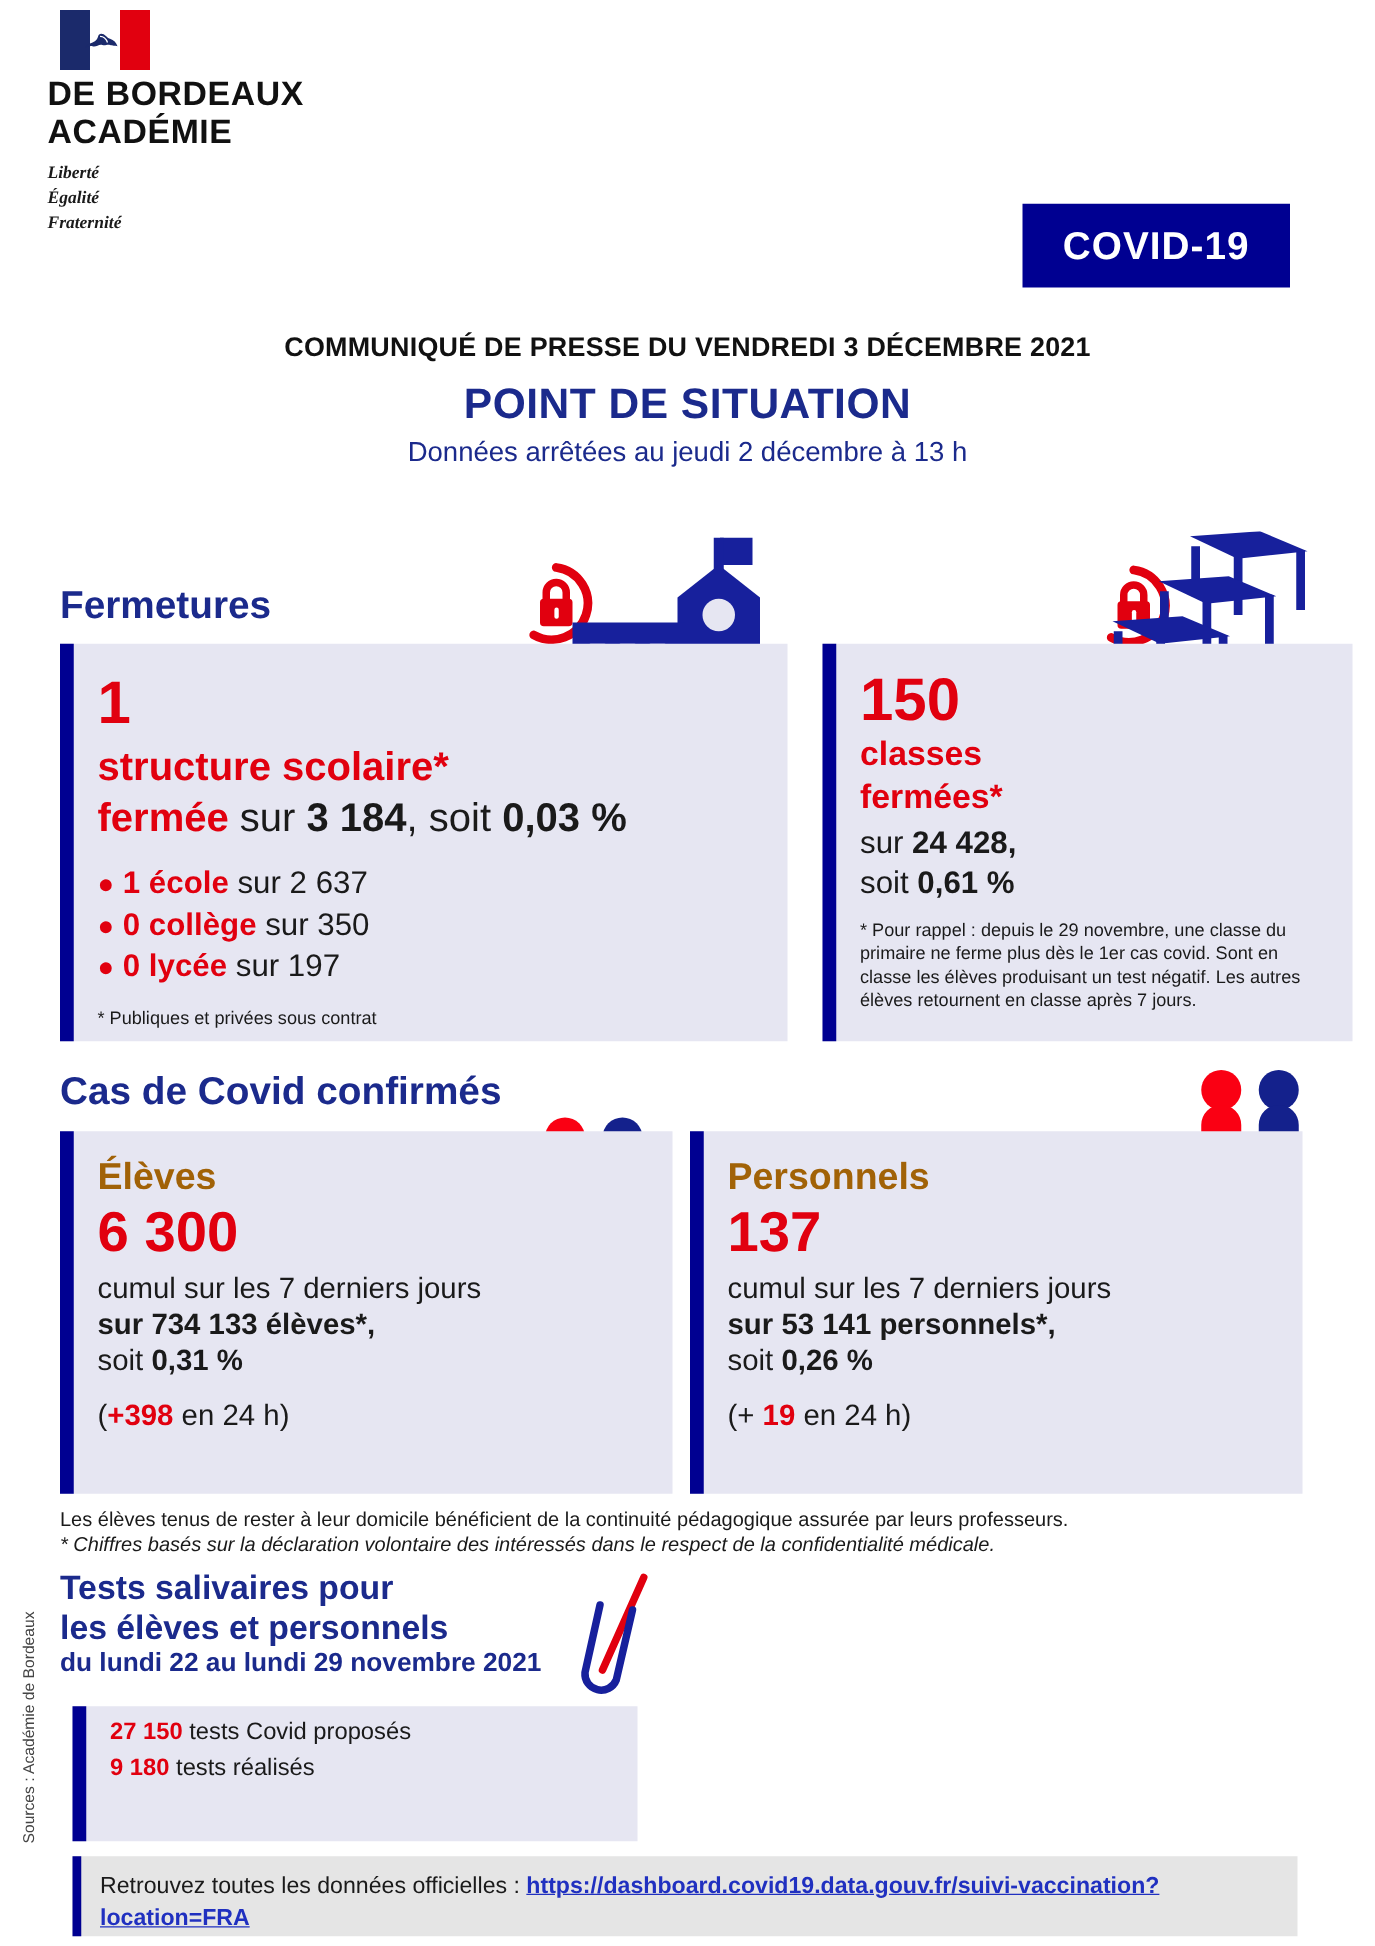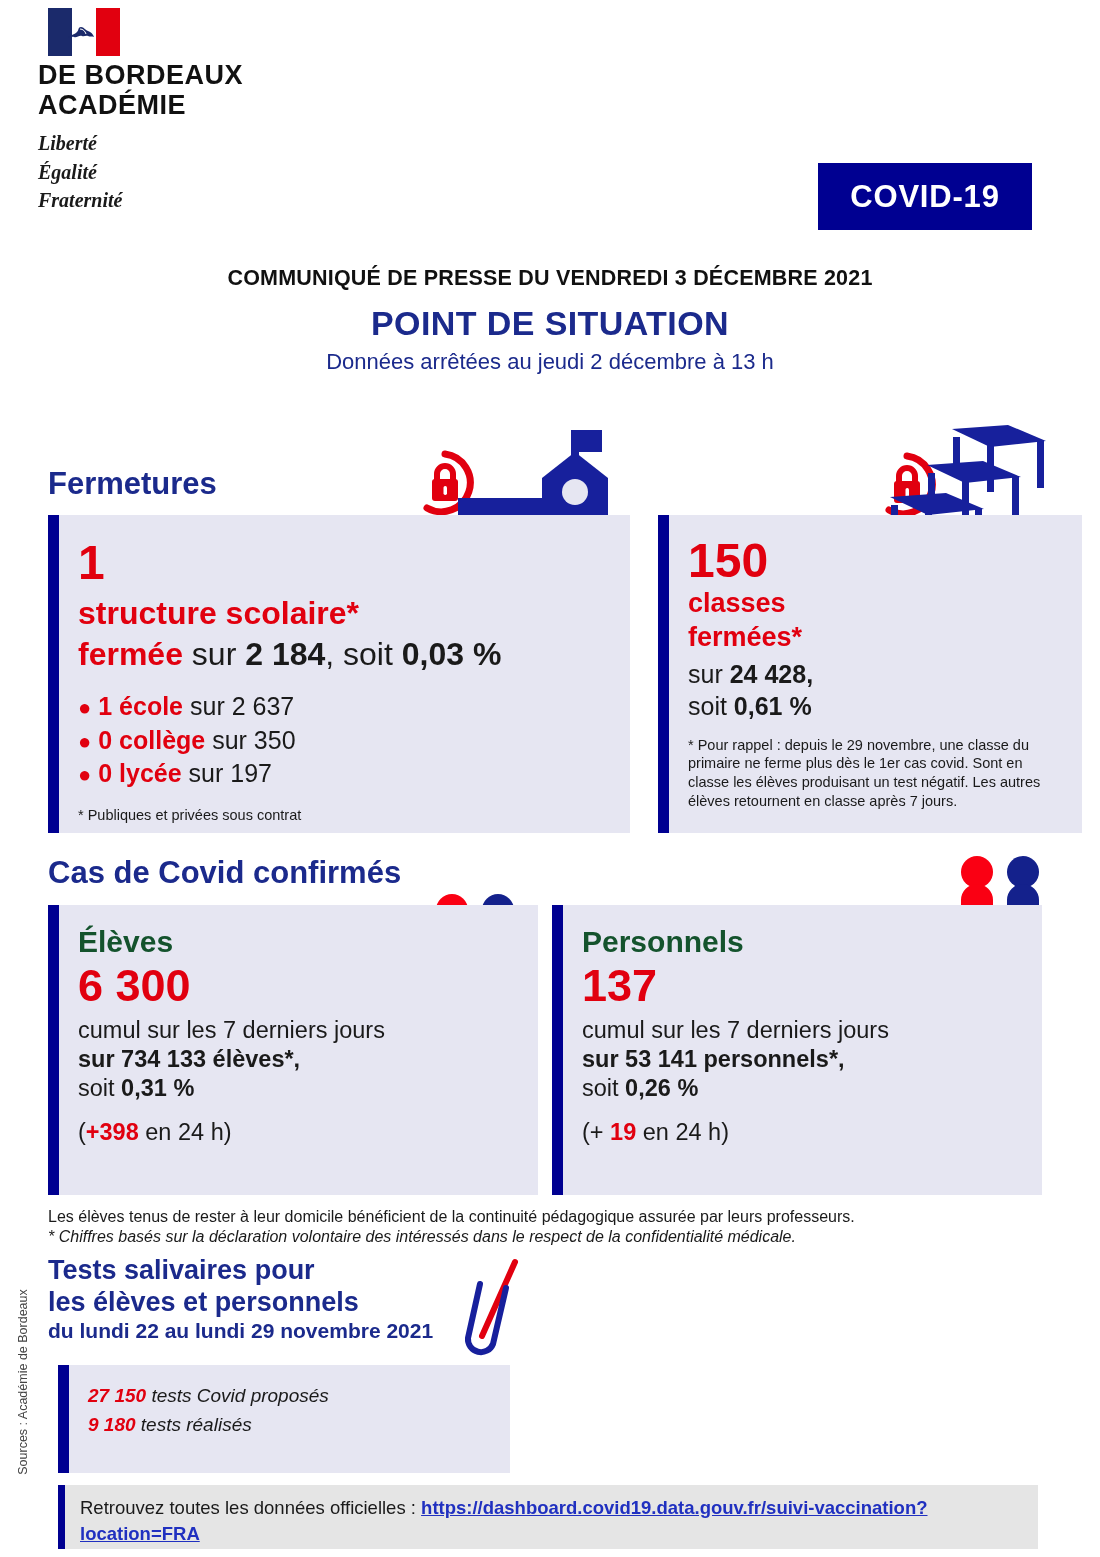--- a/index.html
+++ b/index.html
@@ -21,21 +21,21 @@
   .flag .marianne {
     position: absolute; left: 16px; top: 14px; width: 34px; height: 22px;
     color: #1b2a6b; font-size: 15px; line-height: 22px; font-weight: bold;
   }
   .acad-name {
     margin-top: 4px; font-size: 27px; line-height: 1.12; font-weight: bold;
     letter-spacing: 0.5px; color: #111; font-family: "Liberation Sans", sans-serif;
   }
   .devise {
     margin-top: 9px; font-family: "Liberation Serif", serif; font-style: italic;
-    font-size: 20px; line-height: 1.42; color: #1a1a1a; font-weight: bold;
+    font-size: 14px; line-height: 1.42; color: #1a1a1a; font-weight: bold;
   }
 
   .covid-badge {
     position: absolute; left: 818px; top: 163px; width: 214px; height: 67px;
     background: #000091; color: #ffffff; font-size: 31px; font-weight: bold;
     letter-spacing: 0.8px; display: flex; align-items: center; justify-content: center;
   }
 
   
   .title-wrap { position: absolute; left: 0; top: 266px; width: 1100px; text-align: center; }
@@ -74,39 +74,39 @@
   #card-structures li .dot { color: #e1000f; font-size: 22px; }
   #card-structures .note { margin-top: 17px; font-size: 14.5px; color: #1a1a1a; }
 
   
   #card-classes .n1 { font-size: 48px; padding-top: 22px; }
   #card-classes .l1 { font-size: 27px; font-weight: bold; line-height: 1.25; margin-top: 2px; }
   #card-classes .l2 { font-size: 25px; line-height: 1.28; margin-top: 3px; }
   #card-classes .note { margin-top: 14px; font-size: 14.5px; line-height: 1.3; color: #1a1a1a; width: 360px; }
 
   
-  .cas-title { font-size: 30px; font-weight: bold; color: #14532d; padding-top: 20px; }
+  .cas-title { font-size: 30px; font-weight: bold; color: #a16207; padding-top: 20px; }
   .cas-num   { font-size: 45px; font-weight: bold; color: #e1000f; line-height: 1.12; margin-top: 2px; }
   .cas-l1 { font-size: 23.5px; color: #1a1a1a; margin-top: 6px; }
   .cas-l2 { font-size: 23.5px; color: #1a1a1a; font-weight: bold; margin-top: 2px; }
   .cas-l3 { font-size: 23.5px; color: #1a1a1a; margin-top: 2px; }
   .cas-l4 { font-size: 23.5px; color: #1a1a1a; margin-top: 17px; }
 
   
   .foot-notes { position: absolute; left: 48px; top: 1208px; width: 1000px; }
   .fn1 { font-size: 16px; color: #1a1a1a; }
   .fn2 { font-size: 16px; color: #1a1a1a; font-style: italic; margin-top: 2px; }
 
   
   #h-tests { position: absolute; left: 48px; top: 1255px; }
   #h-tests .a { font-size: 27px; font-weight: bold; color: #1b2a8c; line-height: 1.17; }
   #h-tests .b { font-size: 21px; font-weight: bold; color: #1b2a8c; margin-top: 1px; }
 
   #card-tests .t-row { font-size: 19px; color: #1a1a1a; line-height: 1.55; }
-  #card-tests .inner { padding-top: 16px; font-style: italic; }
+  #card-tests .inner { padding-top: 6px; }
 
   
   .footer-bar {
     position: absolute; left: 58px; top: 1485px; width: 980px; height: 64px;
     background: #e5e5e5; padding: 10px 0 0 22px;
   }
   .footer-bar .fbar { position: absolute; left: 0; top: 0; width: 7px; height: 100%; background: #000091; }
   .footer-bar .txt { font-size: 18.5px; color: #1a1a1a; line-height: 1.42; }
   .footer-bar .lnk { color: #2030c0; text-decoration: underline; font-weight: bold; }
 
@@ -210,21 +210,21 @@
       <rect x="95" y="83" width="7" height="37"></rect>
     </g>
   </svg>
 
   <div class="card" id="card-structures">
     <div class="bar"></div>
     <div class="body">
       <div class="big-num n1">1</div>
       <div class="l1">
         <span class="red">structure scolaire*</span><br>
-        <span class="red">fermée</span><span class="bk norm"> sur </span><span class="bkb">2 184</span><span class="bk norm">, soit </span><span class="bkb">0,03 %</span>
+        <span class="red">fermée</span><span class="bk norm"> sur </span><span class="bkb">3 184</span><span class="bk norm">, soit </span><span class="bkb">0,03 %</span>
       </div>
       <ul>
         <li>
           <span class="dot">●</span>
           <span class="rb">1 école</span><span class="bk"> sur 2 637</span>
         </li>
         <li>
           <span class="dot">●</span>
           <span class="rb">0 collège</span><span class="bk"> sur 350</span>
         </li>

